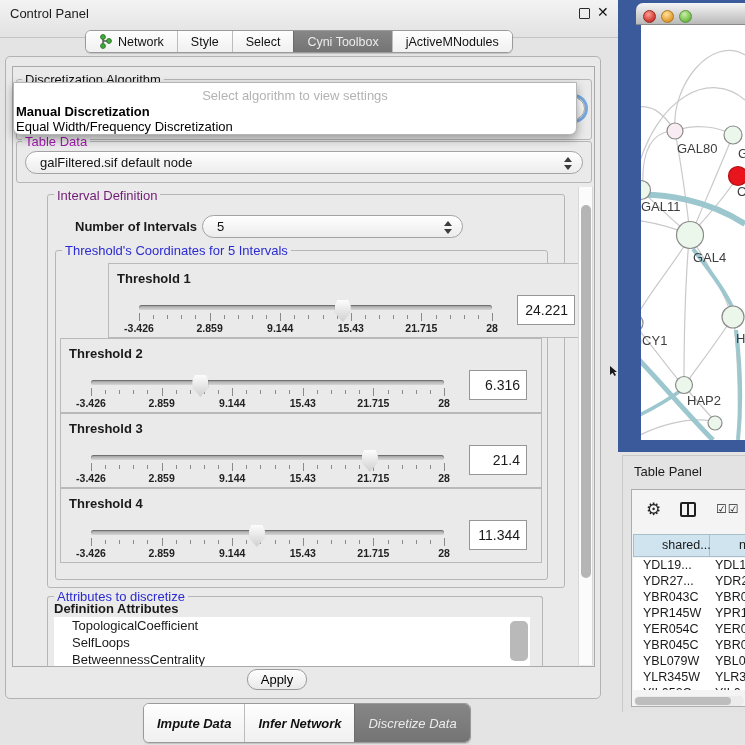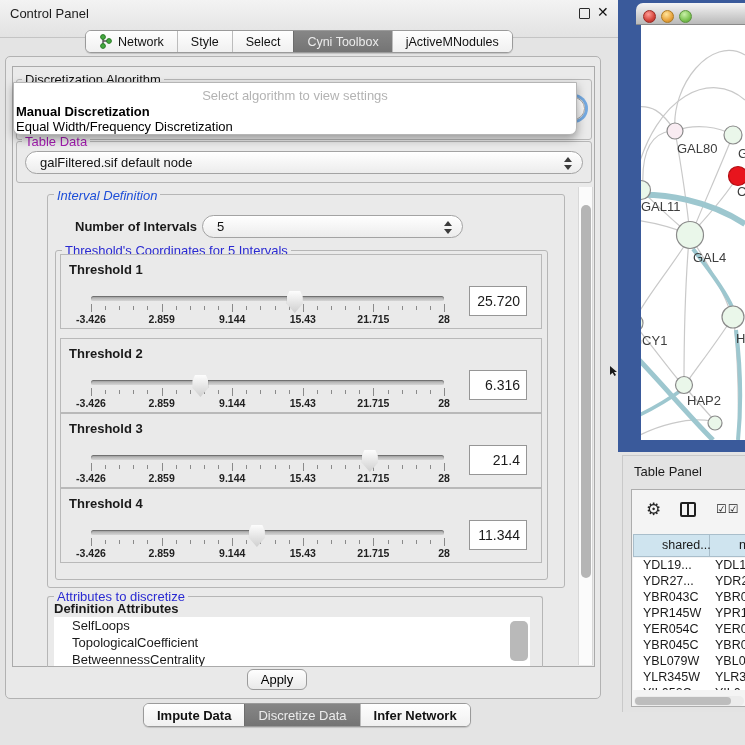--- a/index.html
+++ b/index.html
@@ -23,21 +23,21 @@
   .seg.sel { background:linear-gradient(#868686,#747474); color:#ececec; border-left-color:#6d6d6d; }
   .net-icon { display:inline-block; width:13px; height:15px; margin-right:6px; position:relative; }
 
   .mainpanel { position:absolute; left:5px; top:56px; width:596px; height:643px;
     background:#e9e9e9; border:1px solid #b2b2b2; border-radius:5px; }
   .innerpane { position:absolute; left:12px; top:66px; width:583px; height:601px;
     background:#eaeaea; border:1px solid #aaa; }
 
   .groupbox { position:absolute; border:1px solid #b6b6b6; border-radius:3px; }
   .grouptitle { position:absolute; font-size:13px; background:#eaeaea; padding:0 3px; white-space:nowrap; }
-  .g-green { color:#1d4ed8;font-style:italic; }
+  .g-green { color:#701a75; }
   .g-blue  { color:#2a2ad2; }
 
   .combo { position:absolute; height:23px; border:1px solid #a3a3a3; border-radius:12px;
     background:linear-gradient(#ffffff,#ececec); box-shadow:inset 0 1px 0 #fff; }
   .combo .cval { position:absolute; left:14px; top:3px; font-size:13px; color:#111; }
   .stepper { position:absolute; right:10px; top:5px; width:9px; height:13px; }
   .stepper:before { content:""; position:absolute; left:1px; top:0; border-left:4px solid transparent;
     border-right:4px solid transparent; border-bottom:5px solid #3c3c3c; }
   .stepper:after { content:""; position:absolute; left:1px; bottom:0; border-left:4px solid transparent;
     border-right:4px solid transparent; border-top:5px solid #3c3c3c; }
@@ -181,21 +181,21 @@
 
   <div style="position:absolute; left:75px; top:219px; font-weight:bold; font-size:13px;">Number of Intervals</div>
   <div class="combo" style="left:202px; top:215px; width:261px;">
     <span class="cval">5</span>
     <span class="stepper"></span>
   </div>
 
   <div class="groupbox" style="left:55px; top:250px; width:493px; height:330px;"></div>
   <div class="grouptitle g-blue" style="left:62px; top:243px;">Threshold's Coordinates for 5 Intervals</div>
 
-  <div class="thr" style="top:254px;">
+  <div class="thr" style="top:263px;margin-left:48px;">
     <div class="tlabel">Threshold 1</div>
     <div class="slider">
       <div class="track"></div>
       <div class="thumb" style="left: calc(57.7197% - 8px);"></div>
       <div class="ticks">
           <div class="tick major" style="left: 0%;"></div>
           <div class="tick" style="left: 4%;"></div>
           <div class="tick" style="left: 8%;"></div>
           <div class="tick" style="left: 12%;"></div>
           <div class="tick" style="left: 16%;"></div>
@@ -223,21 +223,21 @@
         </div>
       <div class="tick-labels">
           <span style="left: 0%;">-3.426</span>
           <span style="left: 20%;">2.859</span>
           <span style="left: 40%;">9.144</span>
           <span style="left: 60%;">15.43</span>
           <span style="left: 80%;">21.715</span>
           <span style="left: 100%;">28</span>
         </div>
     </div>
-    <div class="valbox">25.720</div>
+    <div class="valbox">24.221</div>
   </div>
   <div class="thr" style="top:338px;">
     <div class="tlabel">Threshold 2</div>
     <div class="slider">
       <div class="track"></div>
       <div class="thumb" style="left: calc(30.9998% - 8px);"></div>
       <div class="ticks">
           <div class="tick major" style="left: 0%;"></div>
           <div class="tick" style="left: 4%;"></div>
           <div class="tick" style="left: 8%;"></div>
@@ -363,40 +363,40 @@
         </div>
     </div>
     <div class="valbox">11.344</div>
   </div>
 
   <div class="groupbox" style="left:47px; top:596px; width:496px; height:71px; border-bottom:none; border-radius:3px 3px 0 0;"></div>
   <div class="grouptitle g-blue" style="left:54px; top:589px;">Attributes to discretize</div>
   <div style="position:absolute; left:54px; top:601px; font-weight:bold; font-size:13px;">Definition Attributes</div>
   <div class="attrlist">
     <div class="attr-sb"></div>
-  <div>SelfLoops</div>
-      <div>TopologicalCoefficient</div>
+  <div>TopologicalCoefficient</div>
+      <div>SelfLoops</div>
       <div>BetweennessCentrality</div>
     </div>
 
-  <button class="applybtn" style="cursor:default;">Apply</button>
+  <button class="applybtn" style="cursor:default;border-radius:10px;">Apply</button>
 
   <div class="vscroll">
     <div class="vthumb"></div>
   </div>
 
-  <div class="segstrip" style="left:143px; top:703px; height:24px;">
+  <div class="segstrip" style="left:143px; top:703px; height:40px;font-style:italic;">
     <div class="seg" style="font-weight:bold; font-size:13px;">
         <span>Impute Data</span>
       </div>
+    <div class="seg" style="font-weight:bold; font-size:13px;">
+        <span>Infer Network</span>
+      </div>
     <div class="seg sel" style="font-size:13px;">
         <span>Discretize Data</span>
-      </div>
-    <div class="seg" style="font-weight:bold; font-size:13px;">
-        <span>Infer Network</span>
       </div>
   </div>
 
   <div class="cursor">
     <svg width="8" height="11" viewBox="0 0 8 11">
         <polygon points="0,0 0,9 2.5,6.8 4.5,10 6,9 4,6 7,6" fill="#1a1a1a"></polygon>
       </svg>
   </div>
 
   <div class="bluebg"></div>

